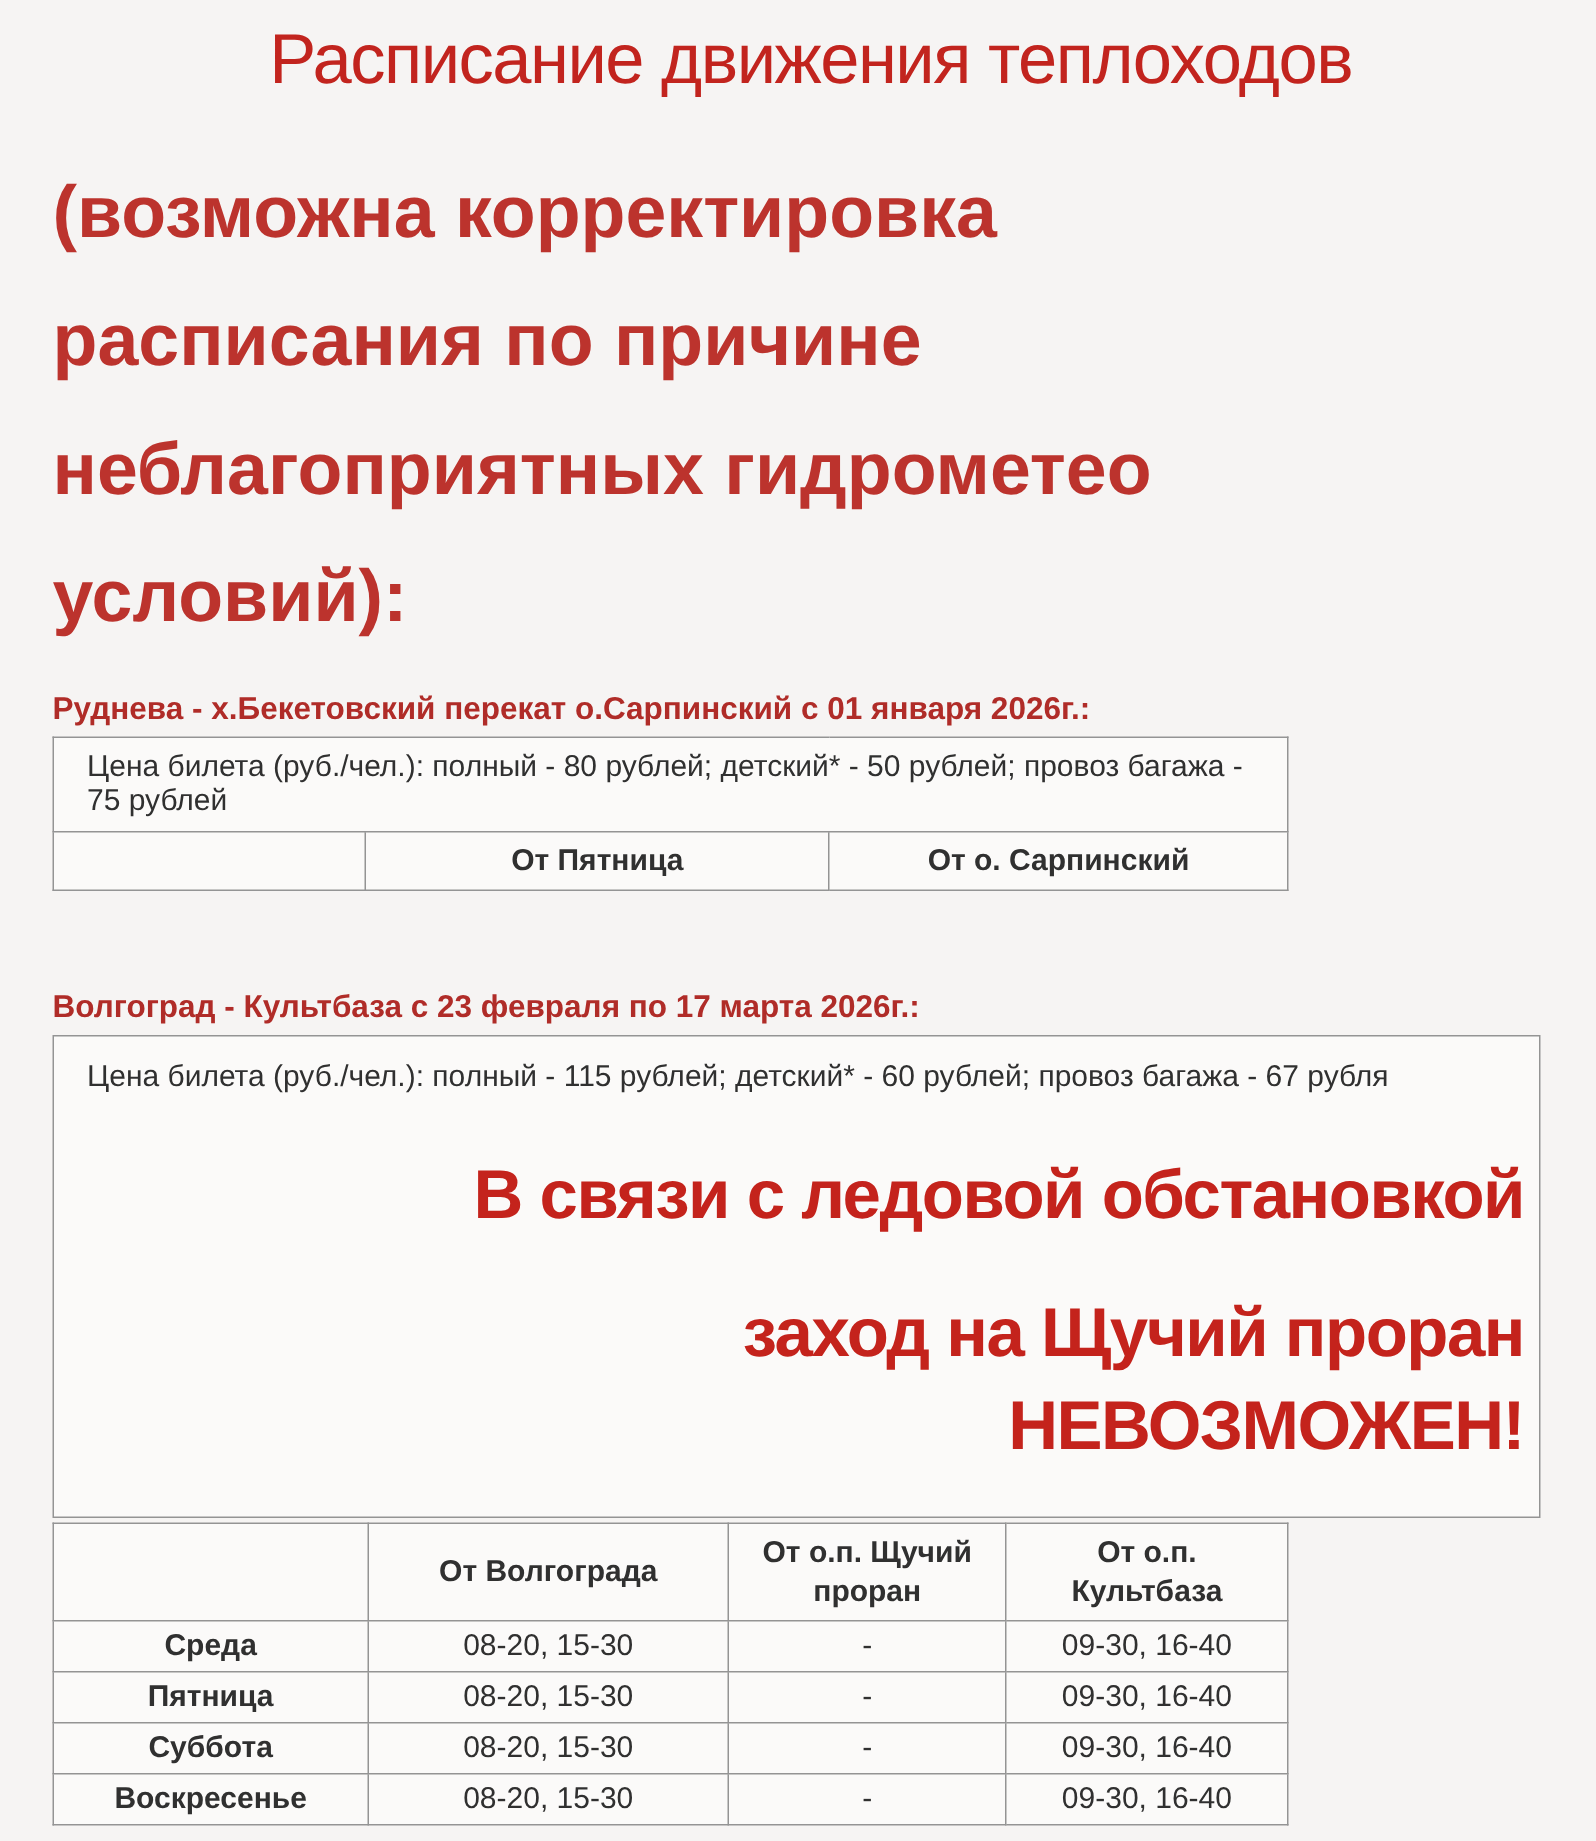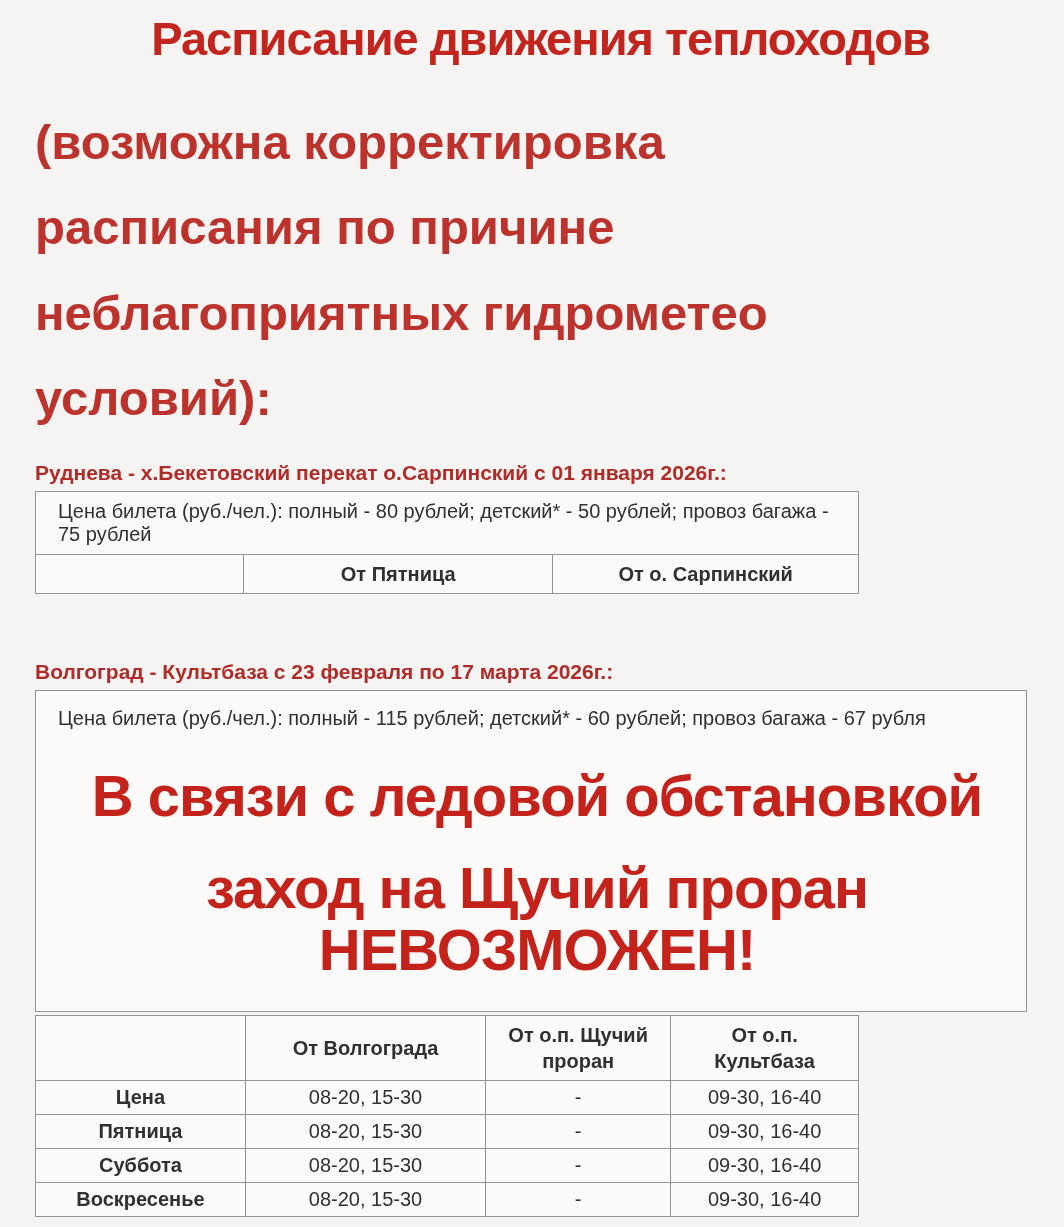--- a/index.html
+++ b/index.html
@@ -15,21 +15,21 @@
   *{box-sizing:border-box;}
   html,body{margin:0;padding:0;}
   body{
     width:1064px;height:1227px;overflow:hidden;
     background:var(--page_bg);
     font-family:"Liberation Sans",sans-serif;
     color:var(--text);
   }
   .content{padding:12px 18px 0 35px;}
   .page-title{
-    font-size:47px;font-weight:700;line-height:1.15;
+    font-size:47px;font-weight:400;line-height:1.15;
     color:var(--title_red);text-align:center;letter-spacing:-1px;
     margin:0;
   }
   .page-subtitle{
     margin-top:34px;
     font-size:49px;font-weight:700;line-height:1.74;
     color:var(--subtitle_red);text-align:left;
   }
   .section-heading{
     margin-top:18px;
@@ -54,22 +54,22 @@
   table.sched td.day{font-weight:700;}
   table.sched.bottom td{padding:5px 8px;}
   .big-box{
     margin-top:4px;width:992px;height:322px;
     border:1px solid var(--border);
     background:var(--cell_bg);
     padding:14px 10px 0 22px;
   }
   .big-box .price-note{font-size:20px;line-height:26px;}
   .warning-line{
-    font-size:58px;font-weight:700;line-height:62px;
-    color:var(--warning_red);text-align:center;letter-spacing:-1px;
+    font-size:46px;font-weight:700;line-height:62px;
+    color:var(--warning_red);text-align:right;letter-spacing:-1px;
   }
   .warn-a{margin-top:34px;}
   .warn-b{margin-top:30px;}
   table.bottom{margin-top:3px;}
 </style>
 </head>
 <body>
 
 <div class="content">
 
@@ -119,21 +119,21 @@
         <col style="width:227px">
     </colgroup>
     <tbody>
         <tr>
       <th></th>
       <th>От Волгограда</th>
       <th>От о.п. Щучий проран</th>
       <th>От о.п. Культбаза</th>
     </tr>
     <tr>
-      <td class="day">Цена</td>
+      <td class="day">Среда</td>
       <td>08-20, 15-30</td>
       <td>-</td>
       <td>09-30, 16-40</td>
     </tr>
     <tr>
       <td class="day">Пятница</td>
       <td>08-20, 15-30</td>
       <td>-</td>
       <td>09-30, 16-40</td>
     </tr>

